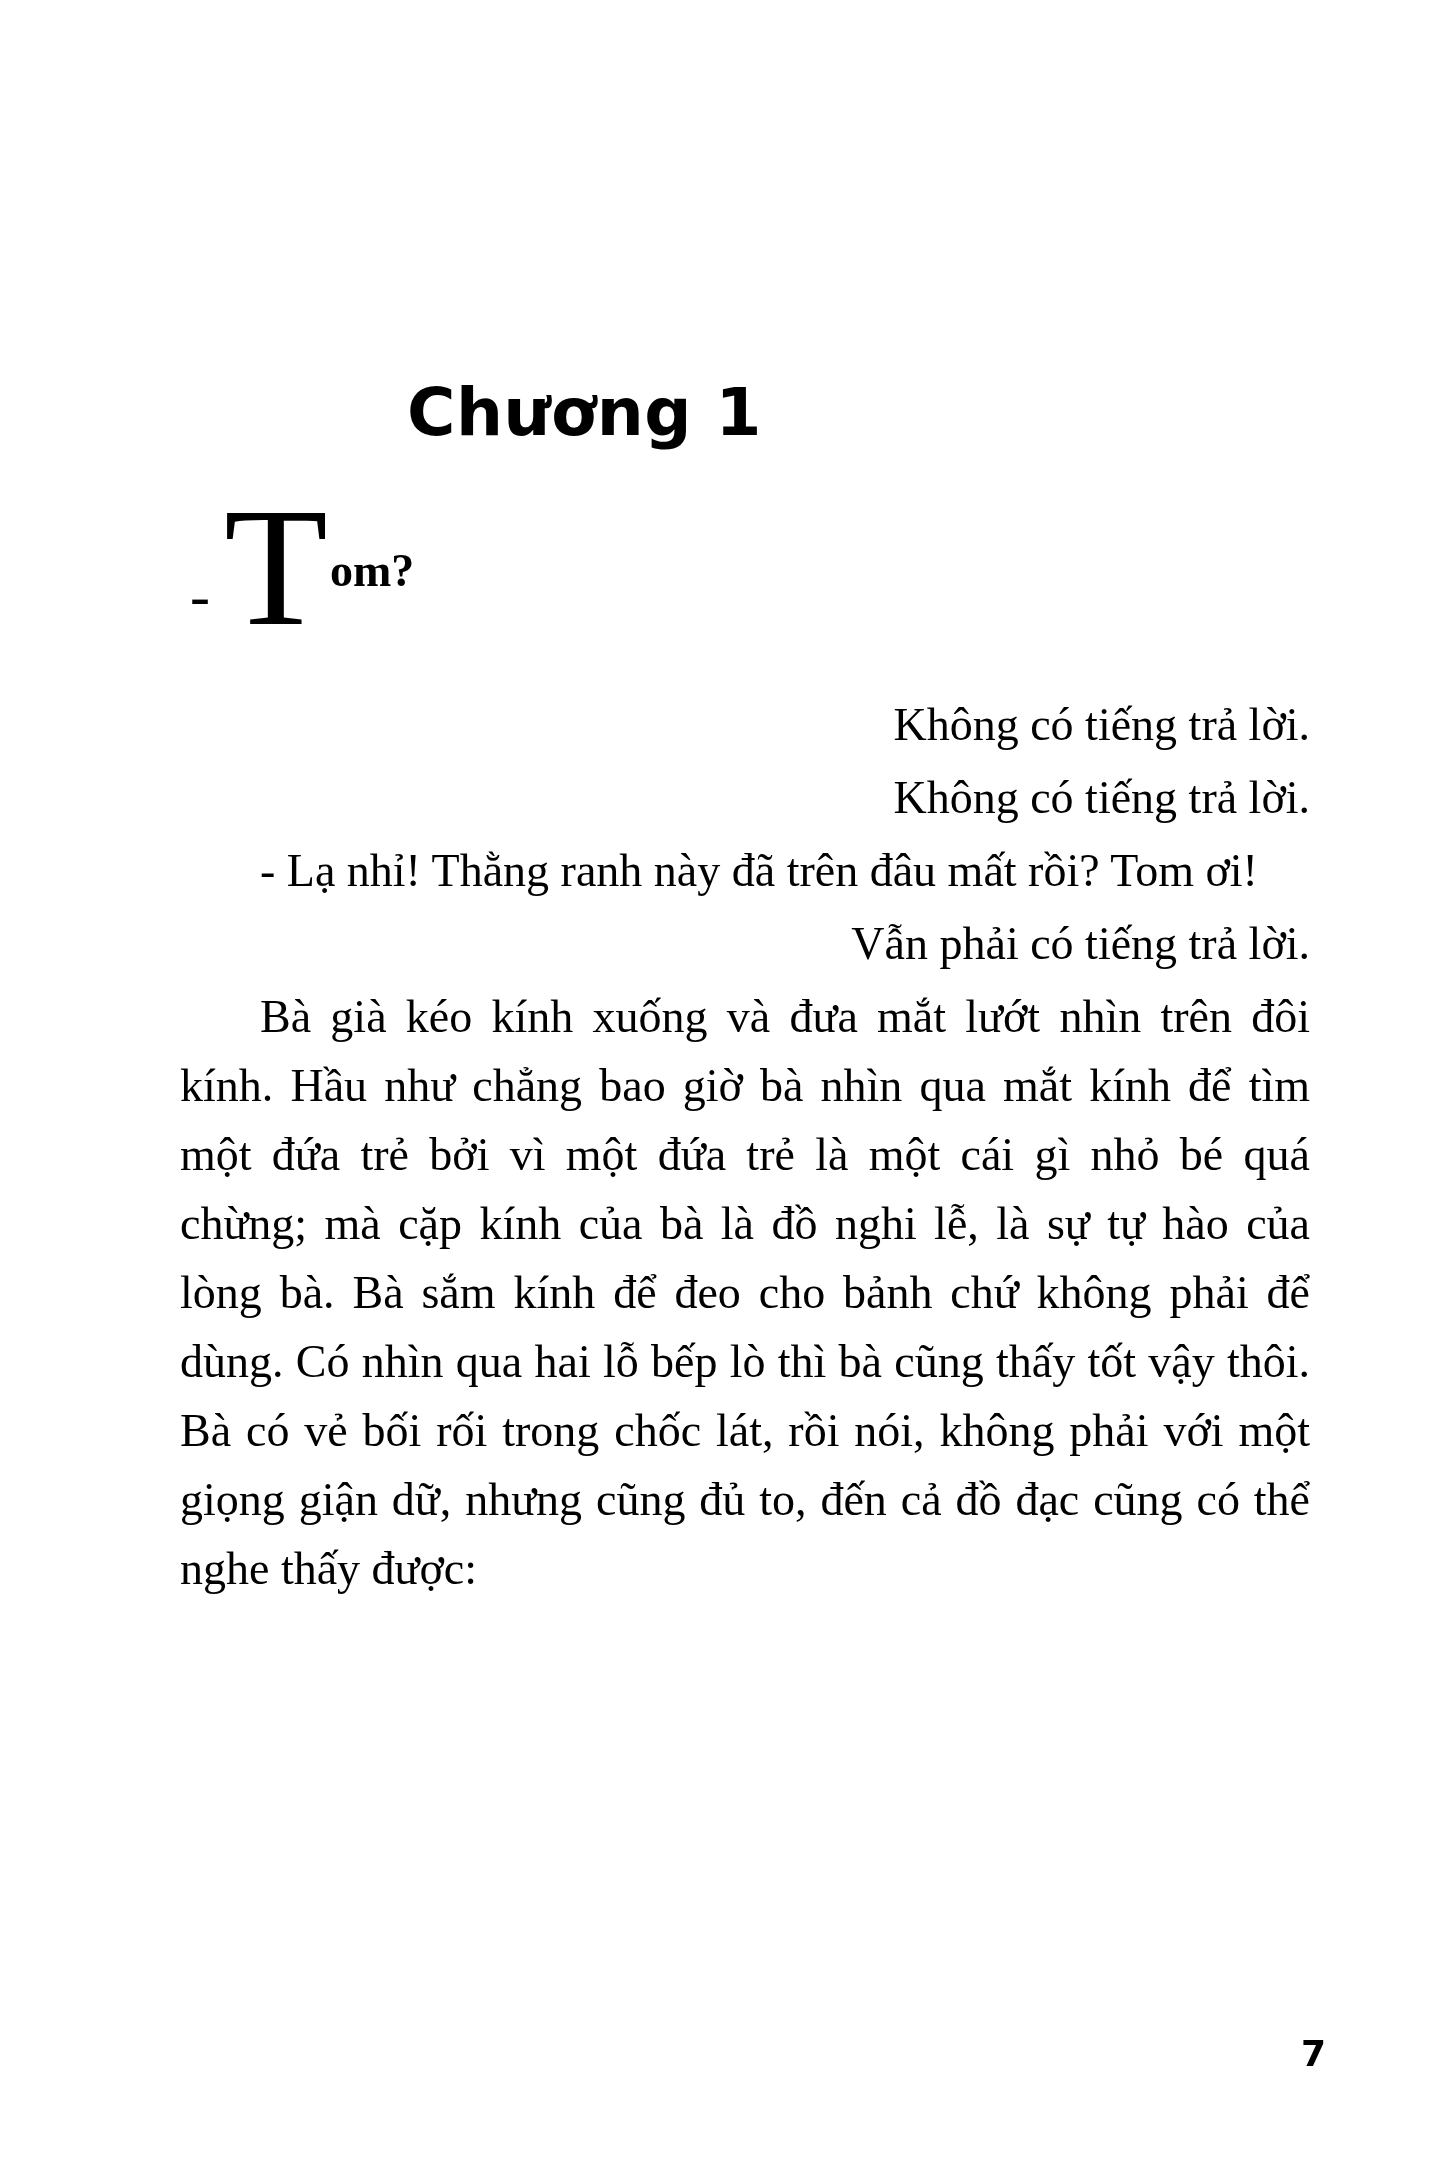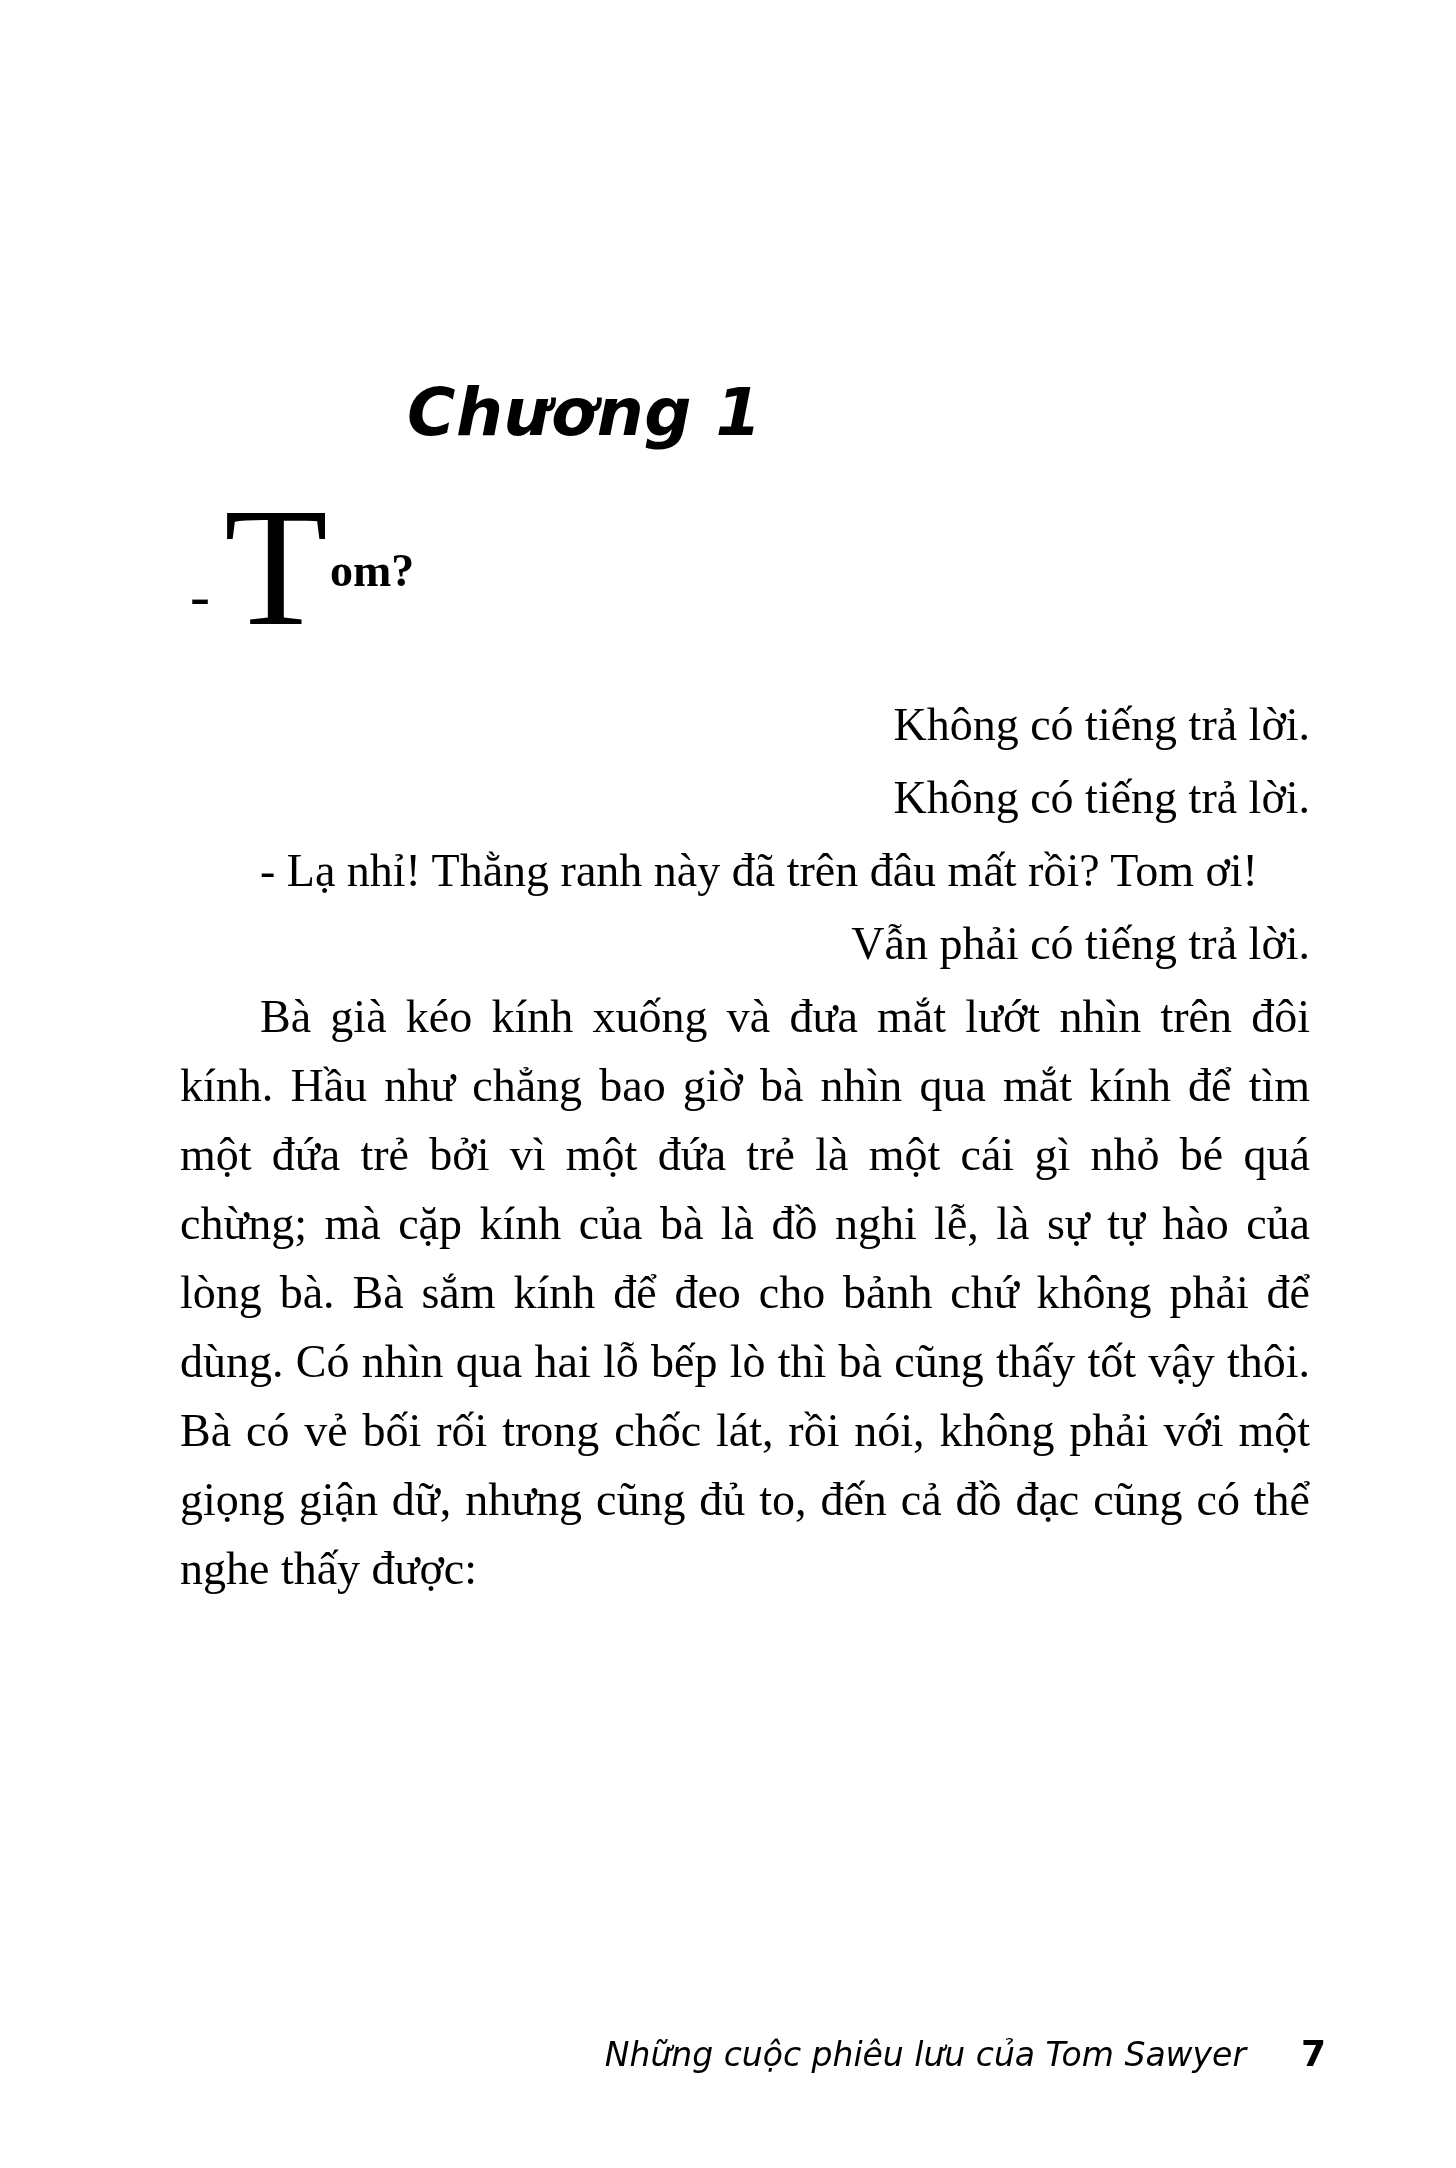--- a/index.html
+++ b/index.html
@@ -28,21 +28,20 @@
   .chapter-title {
     position: absolute;
     left: 0;
     top: 330px;
     width: 1169px;
     text-align: center;
     font-family: "DejaVu Sans", sans-serif;
     font-weight: bold;
     font-size: 66px;
     letter-spacing: 0.5px;
-    font-style: italic;
   }
 
   
   .body-block {
     position: absolute;
     left: 180px;
     top: 530px;
     width: 1130px;
   }
 
@@ -136,17 +135,16 @@
 
     <p class="para indent left">Không có tiếng trả lời.</p>
     <p class="para indent left">Không có tiếng trả lời.</p>
     <p class="para indent justify-last">- Lạ nhỉ! Thằng ranh này đã trên đâu mất rồi? Tom ơi!</p>
     <p class="para indent left">Vẫn phải có tiếng trả lời.</p>
     <p class="para indent justify-last">Bà già kéo kính xuống và đưa mắt lướt nhìn trên đôi kính. Hầu như chẳng bao giờ bà nhìn qua mắt kính để tìm một đứa trẻ bởi vì một đứa trẻ là một cái gì nhỏ bé quá chừng; mà cặp kính của bà là đồ nghi lễ, là sự tự hào của lòng bà. Bà sắm kính để đeo cho bảnh chứ không phải để dùng. Có nhìn qua hai lỗ bếp lò thì bà cũng thấy tốt vậy thôi. Bà có vẻ bối rối trong chốc lát, rồi nói, không phải với một giọng giận dữ, nhưng cũng đủ to, đến cả đồ đạc cũng có thể nghe thấy được:</p>
 
   </div>
 
   <div class="footer">
-    <span class="footer-title">Những cuộc phiêu lưu của Tom Sawyer</span>
     <span class="footer-page">7</span>
   </div>
 
 </div>
 
 </body></html>

